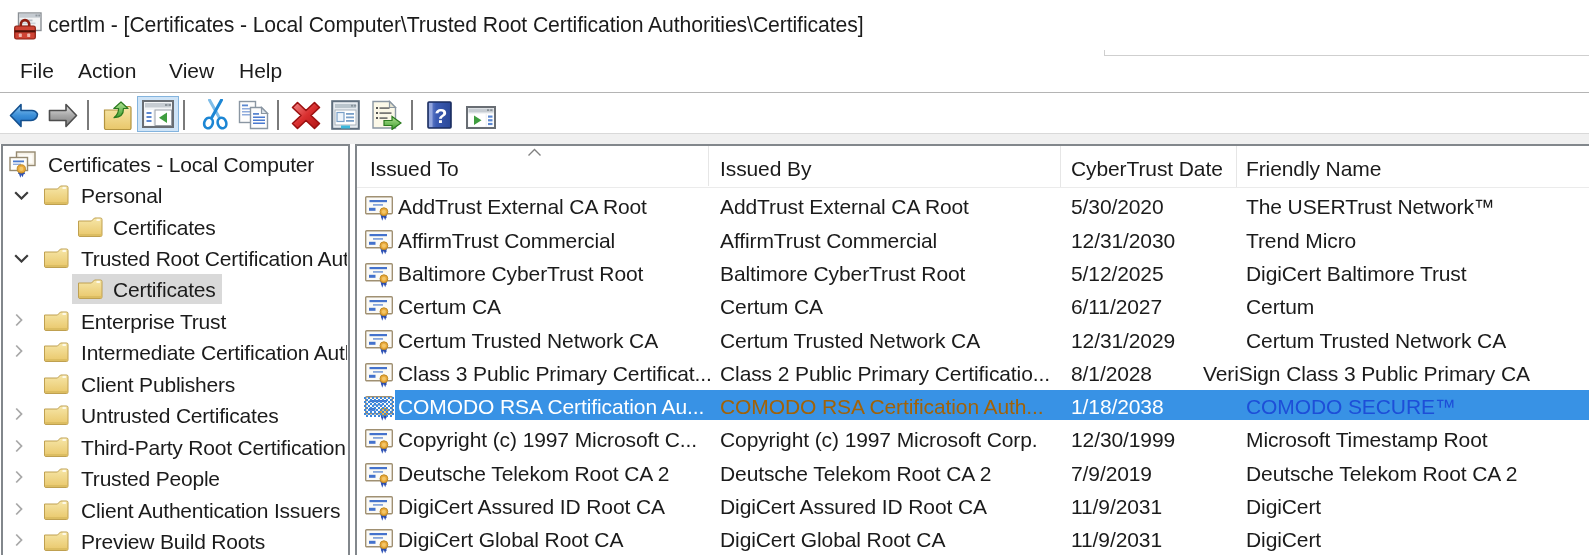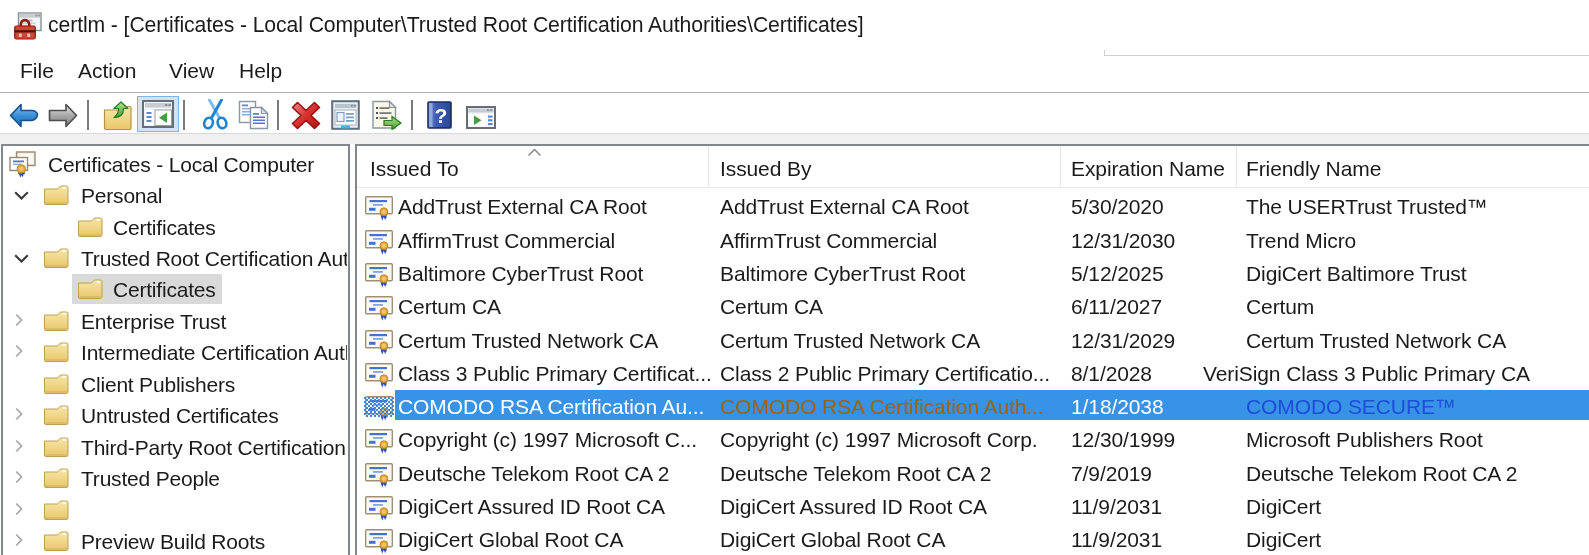--- a/index.html
+++ b/index.html
@@ -283,52 +283,53 @@
         <use href="#folder"></use>
       </svg>
  <div class="trow" style="left:78px;top:322px">Trusted People</div>
 
  <svg class="abs" style="left:12px;top:356px" width="8" height="14">
         <use href="#chevR"></use>
       </svg>
  <svg class="abs" style="left:40px;top:353px" width="26" height="22">
         <use href="#folder"></use>
       </svg>
+ <div class="trow" style="left:78px;top:354px">Client Authentication Issuers</div>
 
  <svg class="abs" style="left:12px;top:387px" width="8" height="14">
         <use href="#chevR"></use>
       </svg>
  <svg class="abs" style="left:40px;top:384px" width="26" height="22">
         <use href="#folder"></use>
       </svg>
  <div class="trow" style="left:78px;top:385px">Preview Build Roots</div>
 </div>
 
 <div class="abs" style="left:357px;top:146px;width:1232px;height:409px;overflow:hidden">
  <div class="abs" style="left:351px;top:0;width:1px;height:40px;background:#e6e6e6"></div>
  <div class="abs" style="left:703px;top:0;width:1px;height:41px;background:#e6e6e6"></div>
  <div class="abs" style="left:879px;top:0;width:1px;height:41px;background:#e6e6e6"></div>
  <div class="abs" style="left:0;top:41px;width:1232px;height:1px;background:#ebebeb"></div>
  <svg class="abs" style="left:170px;top:2px" width="15" height="9" viewBox="0 0 15 9">
         <polyline points="1.5,7.5 7.5,1.5 13.5,7.5" fill="none" stroke="#808080" stroke-width="1.4"></polyline>
       </svg>
  <div class="txt" style="left:13px;top:12px">Issued To</div>
  <div class="txt" style="left:363px;top:12px">Issued By</div>
- <div class="txt" style="left:714px;top:12px">Expiration Name</div>
+ <div class="txt" style="left:714px;top:12px">CyberTrust Date</div>
  <div class="txt" style="left:889px;top:12px">Friendly Name</div>
 
  <div class="abs" style="left:38px;top:244px;width:1194px;height:30px;background:#3892e5"></div>
 
  <svg class="abs" style="left:8px;top:49px" width="28" height="26">
         <use href="#cert"></use>
       </svg>
  <div class="txt" style="left:41px;top:50px">AddTrust External CA Root</div>
  <div class="txt" style="left:363px;top:50px">AddTrust External CA Root</div>
  <div class="txt" style="left:714px;top:50px">5/30/2020</div>
- <div class="txt" style="left:889px;top:50px">The USERTrust Trusted™</div>
+ <div class="txt" style="left:889px;top:50px">The USERTrust Network™</div>
 
  <svg class="abs" style="left:8px;top:83px" width="28" height="26">
         <use href="#cert"></use>
       </svg>
  <div class="txt" style="left:41px;top:84px">AffirmTrust Commercial</div>
  <div class="txt" style="left:363px;top:84px">AffirmTrust Commercial</div>
  <div class="txt" style="left:714px;top:84px">12/31/2030</div>
  <div class="txt" style="left:889px;top:84px">Trend Micro</div>
 
  <svg class="abs" style="left:8px;top:116px" width="28" height="26">
@@ -373,21 +374,21 @@
  <div class="txt" style="left:363px;top:250px;color:#a16207">COMODO RSA Certification Auth...</div>
  <div class="txt" style="left:714px;top:250px;color:#fff">1/18/2038</div>
  <div class="txt" style="left:889px;top:250px;color:#1d4ed8">COMODO SECURE™</div>
 
  <svg class="abs" style="left:8px;top:282px" width="28" height="26">
         <use href="#cert"></use>
       </svg>
  <div class="txt" style="left:41px;top:283px">Copyright (c) 1997 Microsoft C...</div>
  <div class="txt" style="left:363px;top:283px">Copyright (c) 1997 Microsoft Corp.</div>
  <div class="txt" style="left:714px;top:283px">12/30/1999</div>
- <div class="txt" style="left:889px;top:283px">Microsoft Publishers Root</div>
+ <div class="txt" style="left:889px;top:283px">Microsoft Timestamp Root</div>
 
  <svg class="abs" style="left:8px;top:316px" width="28" height="26">
         <use href="#cert"></use>
       </svg>
  <div class="txt" style="left:41px;top:317px">Deutsche Telekom Root CA 2</div>
  <div class="txt" style="left:363px;top:317px">Deutsche Telekom Root CA 2</div>
  <div class="txt" style="left:714px;top:317px">7/9/2019</div>
  <div class="txt" style="left:889px;top:317px">Deutsche Telekom Root CA 2</div>
 
  <svg class="abs" style="left:8px;top:349px" width="28" height="26">

